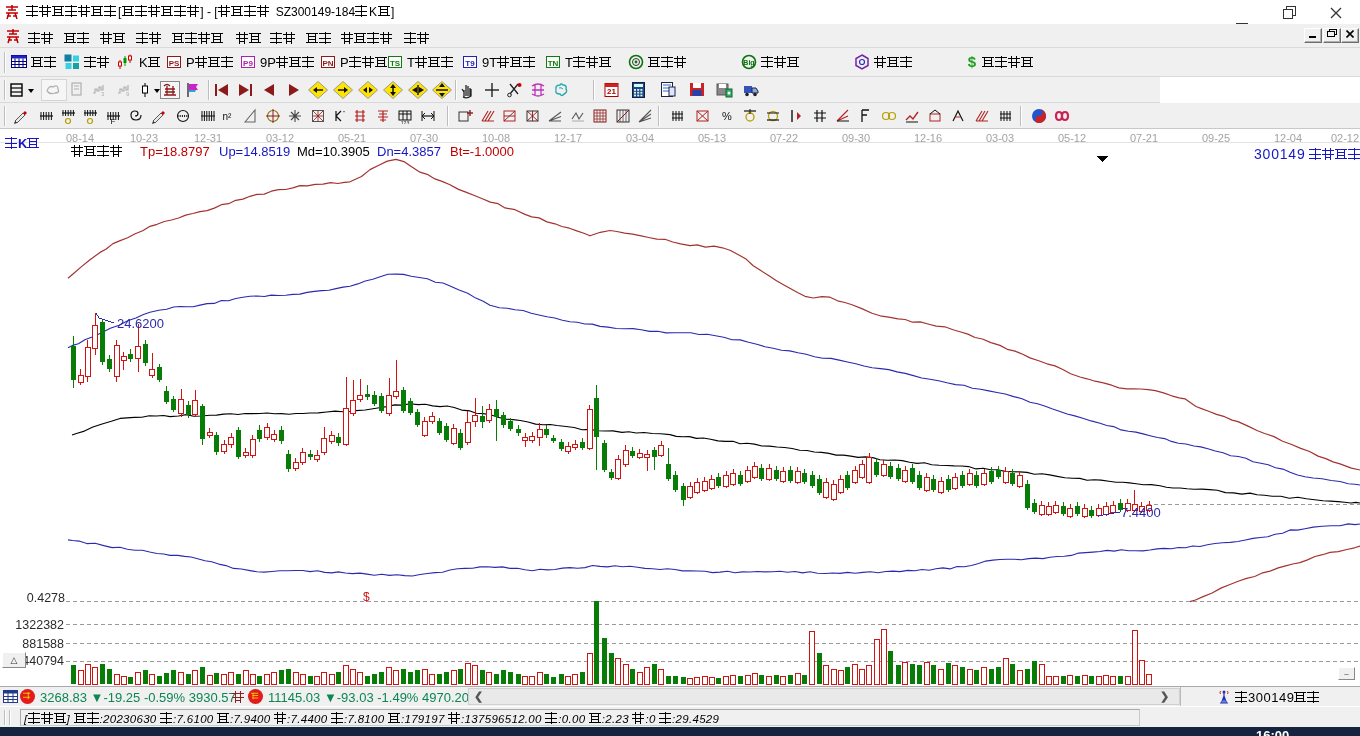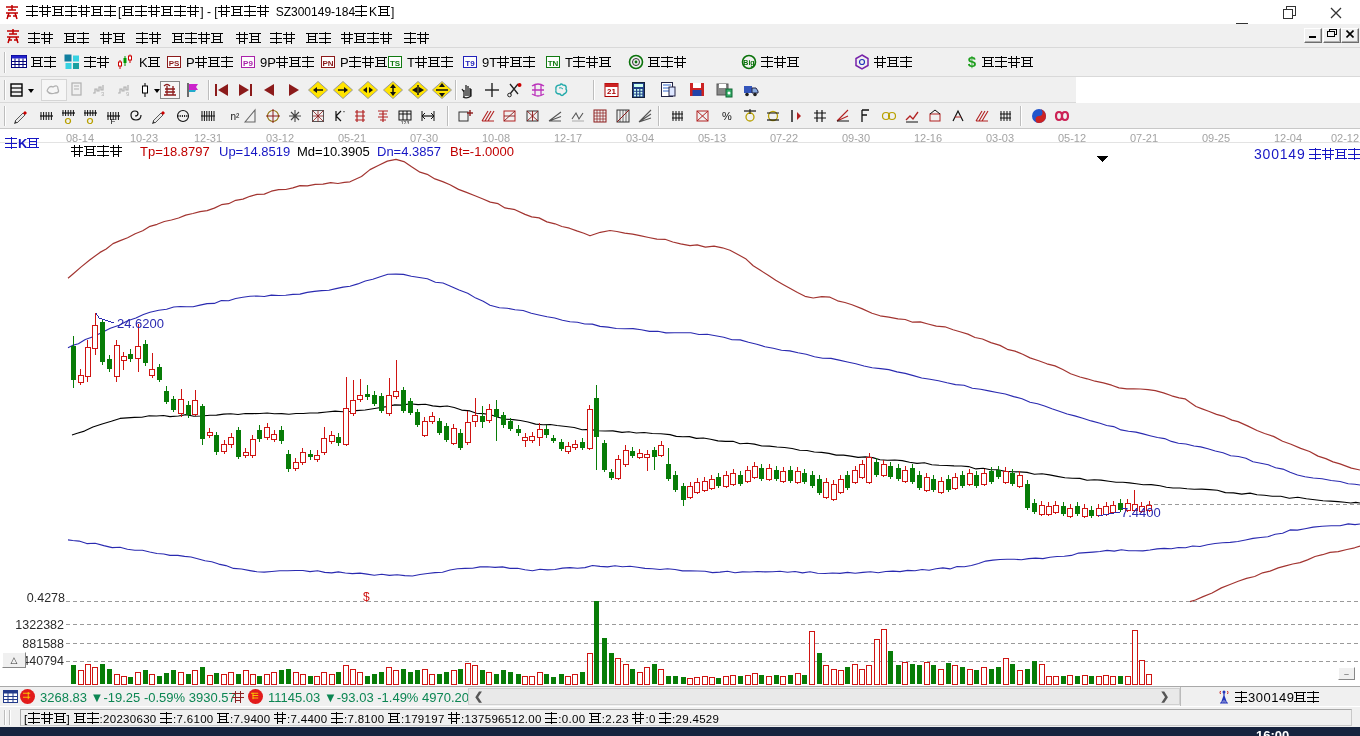--- a/index.html
+++ b/index.html
@@ -11,28 +11,28 @@
 .v3d{background:linear-gradient(#8b2020,#8b2020) 0px 2px/12px 1.2px no-repeat,linear-gradient(#8b2020,#8b2020) 0px 6px/12px 1.2px no-repeat,linear-gradient(#8b2020,#8b2020) 3px 9px/6px 1.2px no-repeat,linear-gradient(#8b2020,#8b2020) 3px 0px/1.2px 12px no-repeat,linear-gradient(#8b2020,#8b2020) 8px 0px/1.2px 12px no-repeat;}
 .v1y{background:linear-gradient(#ffe000,#ffe000) 0px 1px/12px 1.2px no-repeat,linear-gradient(#ffe000,#ffe000) 0px 5.5px/12px 1.2px no-repeat,linear-gradient(#ffe000,#ffe000) 0px 10px/12px 1.2px no-repeat,linear-gradient(#ffe000,#ffe000) 5.5px 0px/1.2px 12px no-repeat;}
 .v2y{background:linear-gradient(#ffe000,#ffe000) 0px 1px/12px 1.2px no-repeat,linear-gradient(#ffe000,#ffe000) 0px 10px/12px 1.2px no-repeat,linear-gradient(#ffe000,#ffe000) 2px 4px/8px 1.2px no-repeat,linear-gradient(#ffe000,#ffe000) 2px 7px/8px 1.2px no-repeat,linear-gradient(#ffe000,#ffe000) 2px 1px/1.2px 10px no-repeat,linear-gradient(#ffe000,#ffe000) 9px 1px/1.2px 10px no-repeat;}
 .v1t{background:linear-gradient(#000,#000) 0px 1px/12px 1.2px no-repeat,linear-gradient(#000,#000) 0px 5.5px/12px 1.2px no-repeat,linear-gradient(#000,#000) 0px 10px/12px 1.2px no-repeat,linear-gradient(#000,#000) 5.5px 0px/1.2px 12px no-repeat;}
 .v2t{background:linear-gradient(#000,#000) 0px 1px/12px 1.2px no-repeat,linear-gradient(#000,#000) 0px 10px/12px 1.2px no-repeat,linear-gradient(#000,#000) 2px 4px/8px 1.2px no-repeat,linear-gradient(#000,#000) 2px 7px/8px 1.2px no-repeat,linear-gradient(#000,#000) 2px 1px/1.2px 10px no-repeat,linear-gradient(#000,#000) 9px 1px/1.2px 10px no-repeat;}
 .v3t{background:linear-gradient(#000,#000) 0px 2px/12px 1.2px no-repeat,linear-gradient(#000,#000) 0px 6px/12px 1.2px no-repeat,linear-gradient(#000,#000) 3px 9px/6px 1.2px no-repeat,linear-gradient(#000,#000) 3px 0px/1.2px 12px no-repeat,linear-gradient(#000,#000) 8px 0px/1.2px 12px no-repeat;}
 #titlebar{position:absolute;left:0;top:0;width:1360px;height:24px;background:#fff;}
 #menubar{position:absolute;left:0;top:24px;width:1360px;height:24px;background:#f0f0f0;border-bottom:1px solid #d9d9d9;}
 .menuitem{position:absolute;top:5px;}
 #tb1{position:absolute;left:0;top:48px;width:1360px;height:29px;background:#f0f0f0;border-bottom:1px solid #d9d9d9;}
-#tb2{position:absolute;left:0;top:77px;width:1076px;height:26px;background:#f0f0f0;border-bottom:1px solid #d9d9d9;}
+#tb2{position:absolute;left:0;top:77px;width:1160px;height:26px;background:#f0f0f0;border-bottom:1px solid #d9d9d9;}
 #tb3{position:absolute;left:0;top:103px;width:1360px;height:26px;background:#f0f0f0;border-bottom:1px solid #c8c8c8;}
 .tbitem{position:absolute;display:flex;align-items:center;gap:4px;font-size:13px;color:#000;}
 .groove{position:absolute;width:2px;border-left:1px solid #bdbdbd;border-right:1px solid #fff;}
 #chart{position:absolute;left:0;top:129px;width:1360px;height:557px;background:#fff;}
 #sb1{position:absolute;left:0;top:686px;width:1360px;height:20px;background:#f0f0f0;border-top:1px solid #a9a9a9;font-size:13px;}
 #sb2{position:absolute;left:0;top:706px;width:1360px;height:21px;background:#f0f0f0;border-top:1px solid #fff;font-size:13px;color:#000;}
-#sb2 .inner{position:absolute;left:20px;top:2px;width:1332px;height:17px;border:1px solid #c9c9c9;border-top-color:#a9a9a9;border-left-color:#a9a9a9;background:#f0f0f0;padding-left:3px;padding-top:2px;font-size:11.5px;letter-spacing:0.3px;white-space:nowrap;overflow:hidden;}
+#sb2 .inner{position:absolute;left:20px;top:2px;width:1120px;height:17px;border:1px solid #c9c9c9;border-top-color:#a9a9a9;border-left-color:#a9a9a9;background:#f0f0f0;padding-left:3px;padding-top:2px;font-size:11.5px;letter-spacing:0.3px;white-space:nowrap;overflow:hidden;font-style:italic;}
 #navy{position:absolute;left:0;top:727px;width:1360px;height:9px;background:#16233e;overflow:hidden;}
 .winbtn3{position:absolute;width:18px;height:15px;background:#f0f0f0;border:1px solid;border-color:#fff #6d6d6d #6d6d6d #fff;box-shadow:inset -1px -1px 0 #b0b0b0;font-size:9px;font-weight:bold;text-align:center;line-height:13px;color:#000;}
 .redcirc{display:inline-block;width:15px;height:15px;border-radius:50%;background:#e21b1b;text-align:center;vertical-align:-3px;position:relative;}
 .redcirc .hz{width:9px;height:9px;position:absolute;left:3px;top:3px;transform:scale(0.8);transform-origin:left top;}
 .gtxt{color:#0c8653;}
 .chartbtn{position:absolute;background:#f0f0f0;border:1px solid;border-color:#fff #888 #888 #fff;}
 </style></head>
 <body>
 <div id="app">
     <div id="titlebar">
@@ -472,21 +472,21 @@
         <svg width="16" height="16" viewBox="0 0 16 16" xmlns="http://www.w3.org/2000/svg" style="">
           <line x1="2.0" y1="3" x2="2.0" y2="13" stroke="#111"></line>
           <line x1="4.4" y1="3" x2="4.4" y2="13" stroke="#111"></line>
           <line x1="6.8" y1="3" x2="6.8" y2="13" stroke="#111"></line>
           <line x1="9.2" y1="3" x2="9.2" y2="13" stroke="#111"></line>
           <line x1="11.6" y1="3" x2="11.6" y2="13" stroke="#111"></line>
           <line x1="14.0" y1="3" x2="14.0" y2="13" stroke="#111"></line>
           <line x1="1" y1="8" x2="15" y2="8" stroke="#111"></line>
         </svg>
       </div>
-      <div class="tbitem" style="left:228px;top:5px;">
+      <div class="tbitem" style="left:220px;top:5px;">
         <svg width="16" height="16" viewBox="0 0 16 16" xmlns="http://www.w3.org/2000/svg" style="">
           <text x="7" y="12" font-size="10" fill="#111" text-anchor="middle" font-family="Liberation Sans, sans-serif">n²</text>
         </svg>
       </div>
       <div class="tbitem" style="left:242px;top:5px;">
         <svg width="16" height="16" viewBox="0 0 16 16" xmlns="http://www.w3.org/2000/svg" style="">
           <path d="M3 14 L13 2 13 14 Z" fill="none" stroke="#666" stroke-width="1.1"></path>
         </svg>
       </div>
       <div class="tbitem" style="left:265px;top:5px;">

